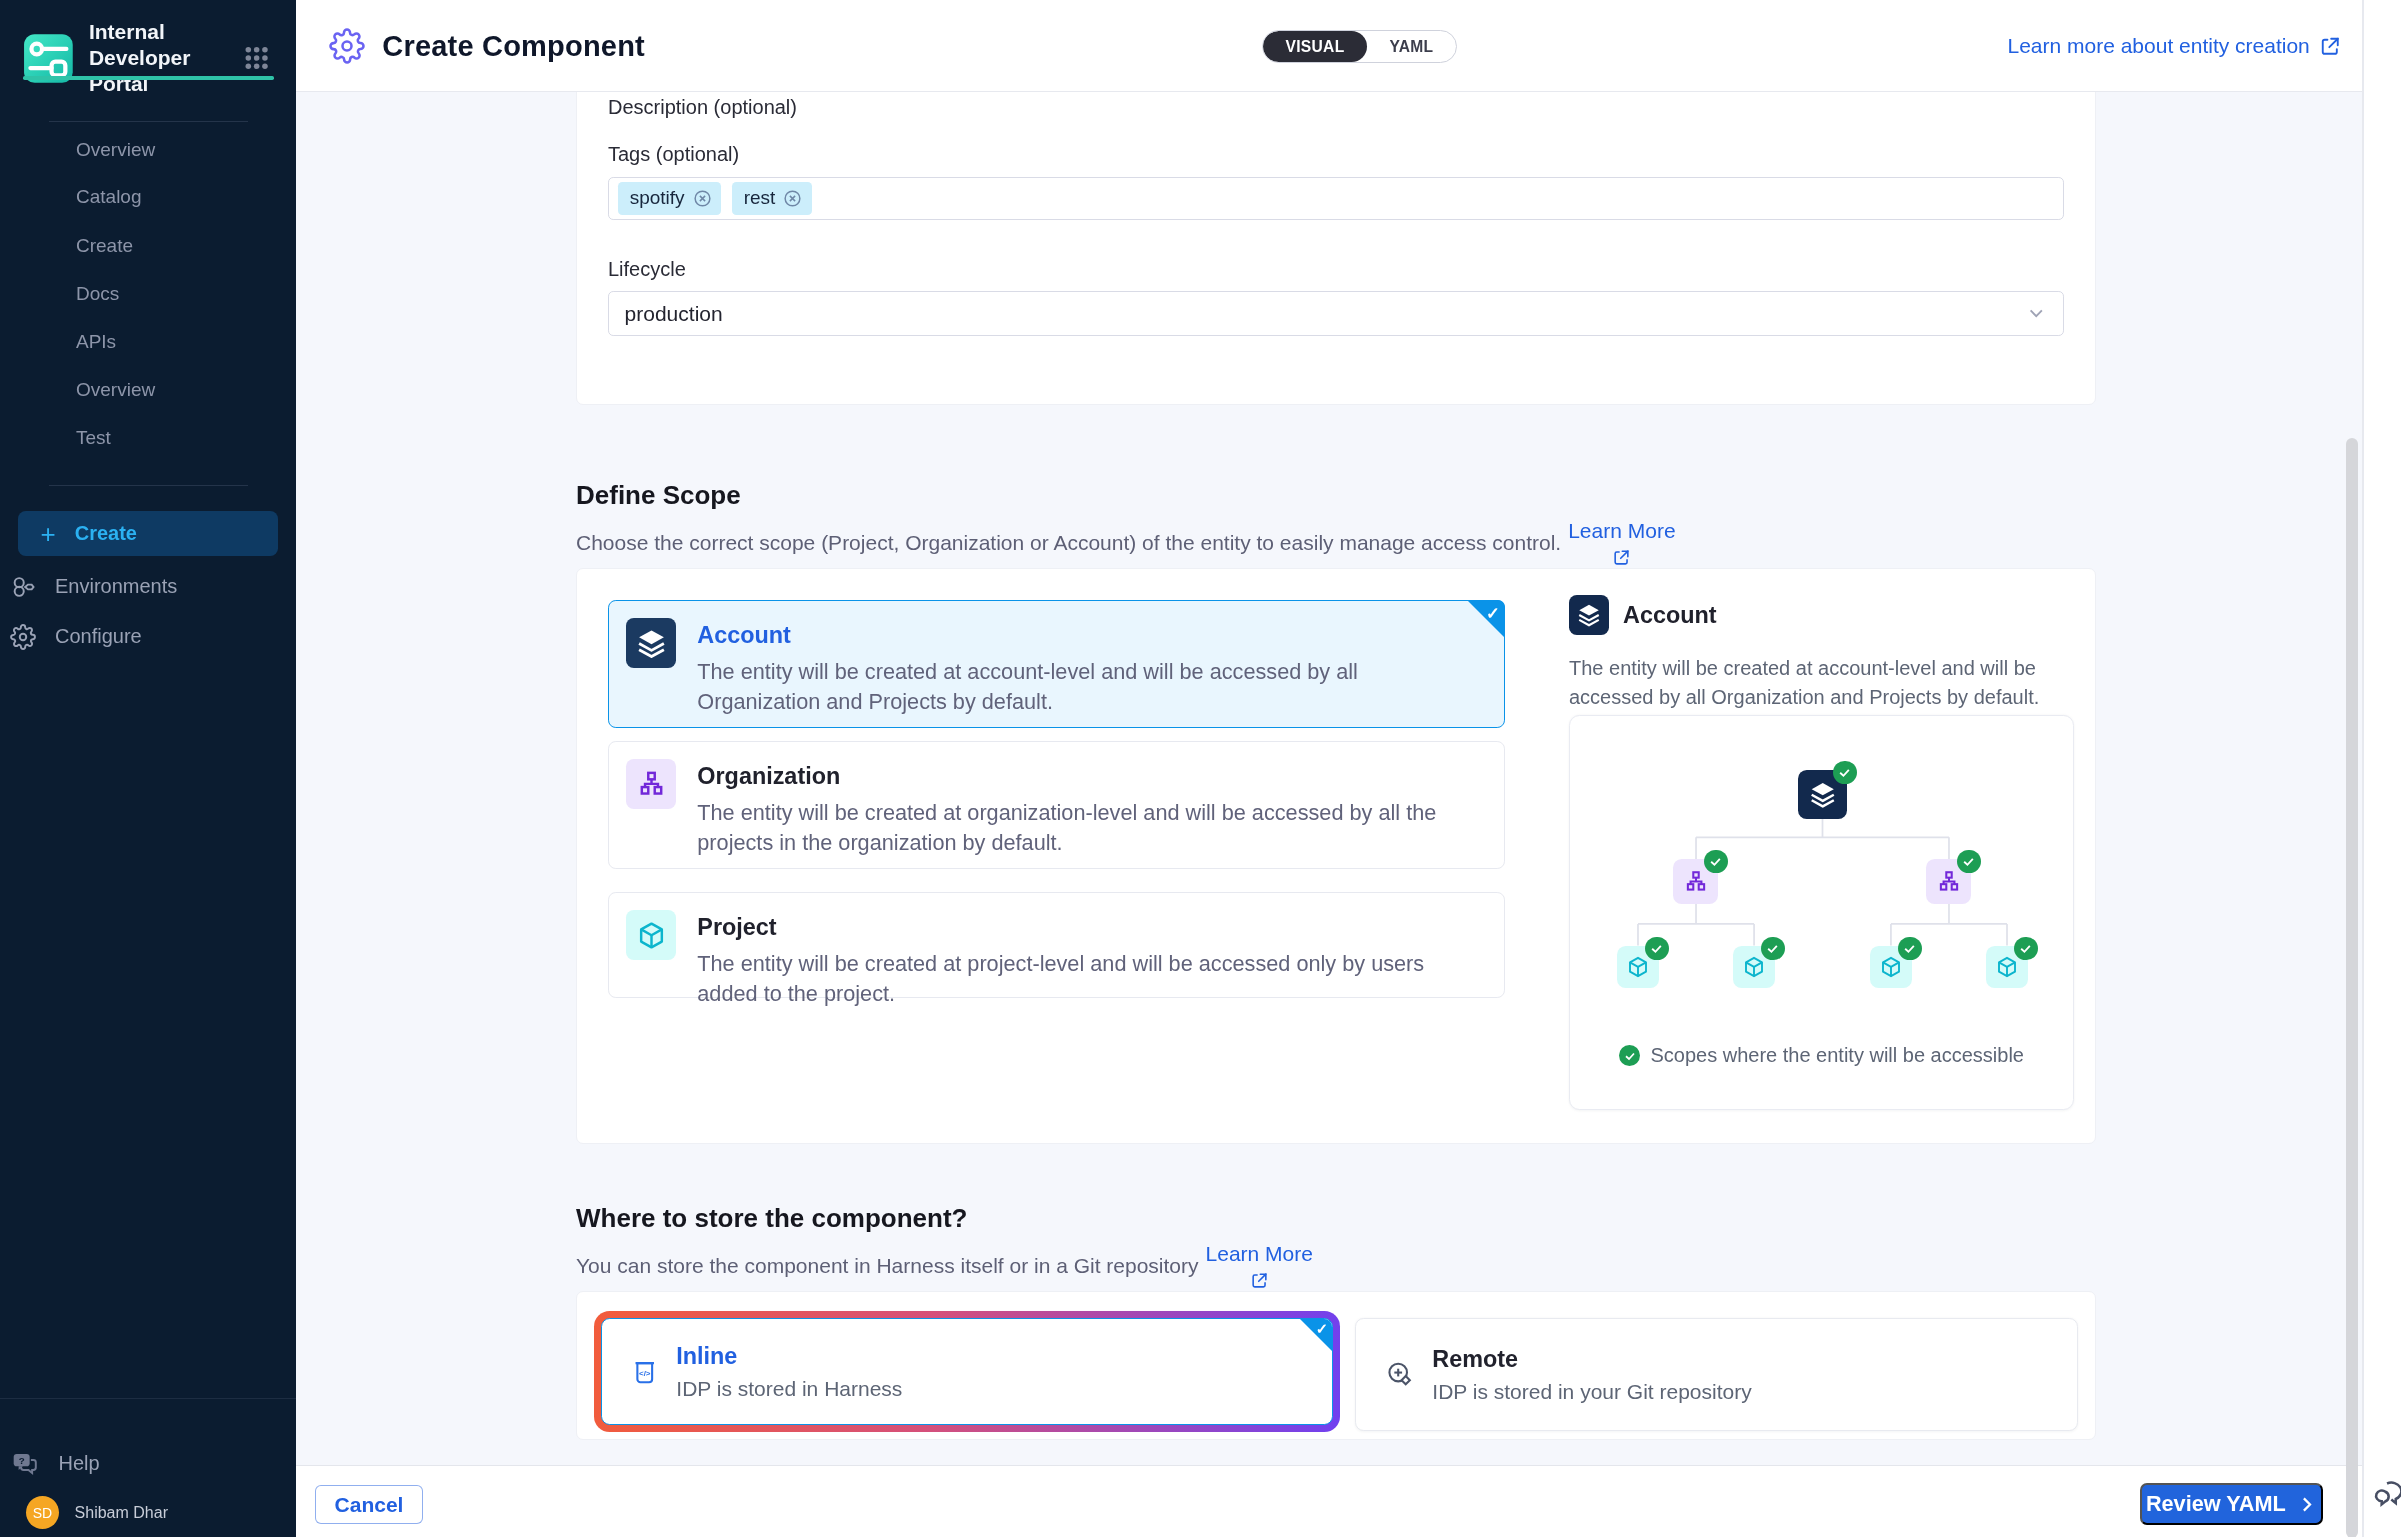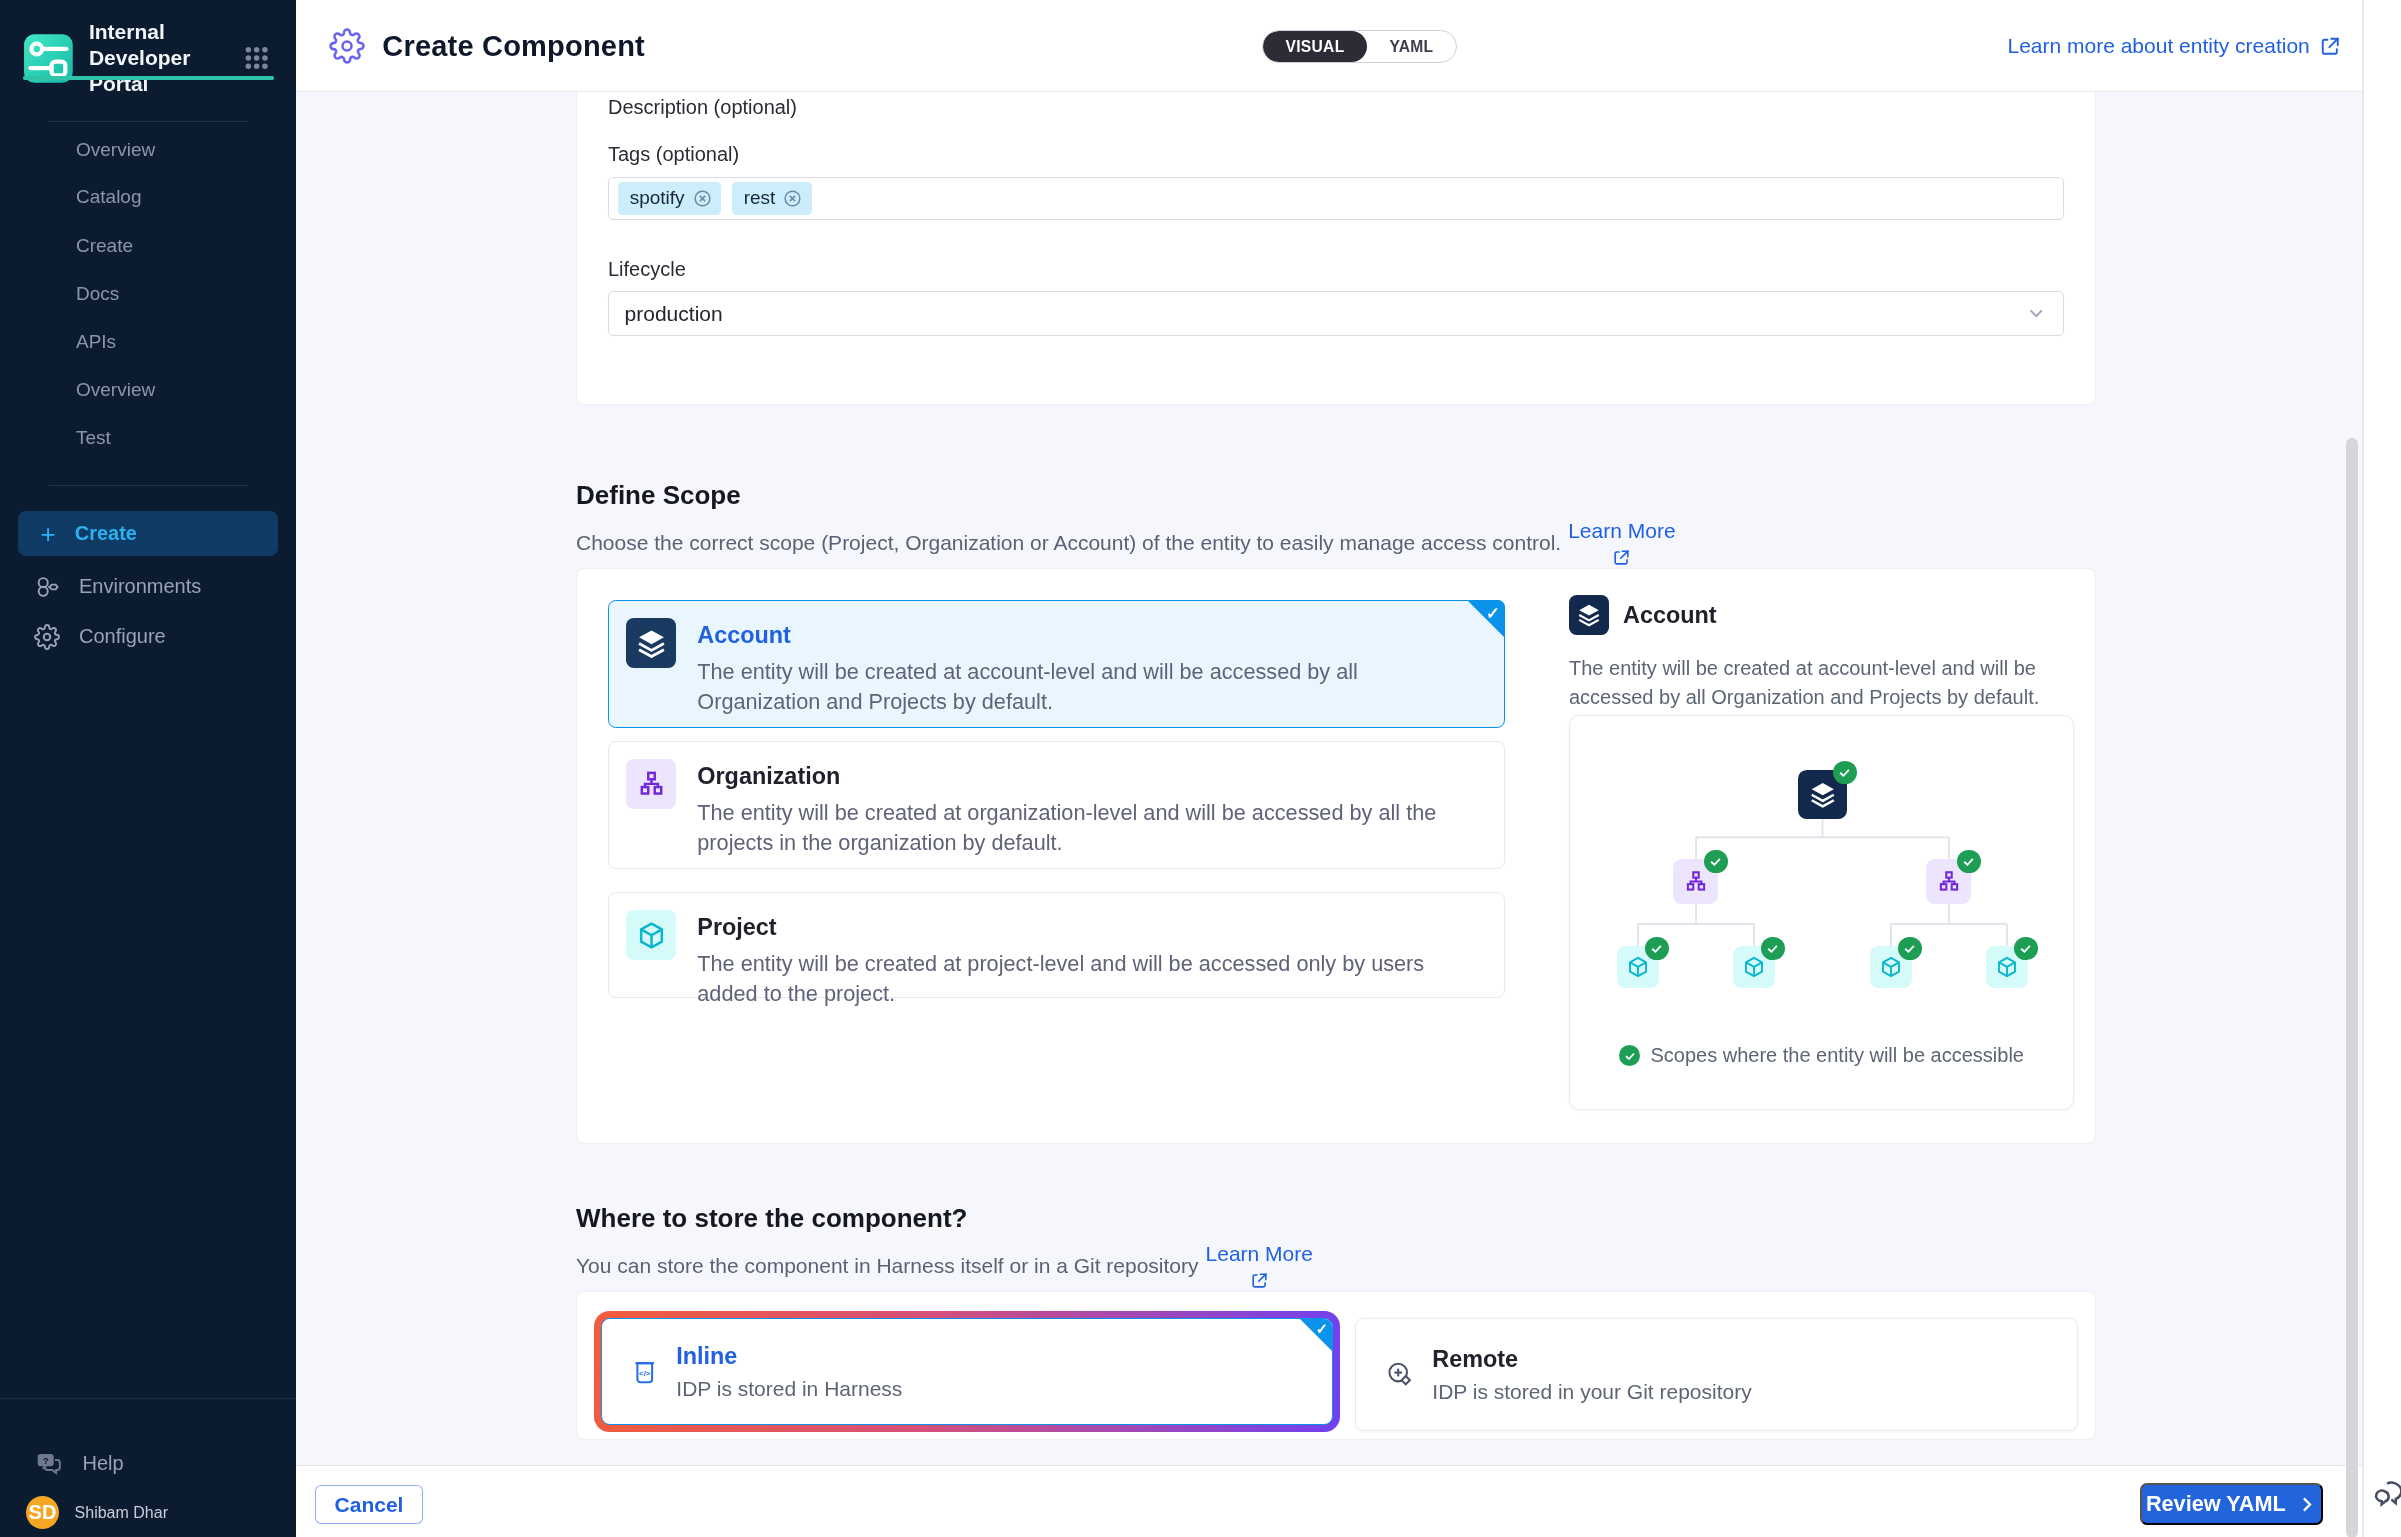--- a/index.html
+++ b/index.html
@@ -8,25 +8,25 @@
   .stage { position:relative; width:2401px; height:1538px; overflow:hidden; background:#fff; }
 
   
   .sidebar { position:absolute; left:0; top:0; width:296px; height:1538px; background:#0b1c30; z-index:30; }
   .brand { position:absolute; left:22.5px; top:19px; display:flex; align-items:center; gap:15.6px; width:251px; }
   .brand-title { color:#f2f5f9; font-size:21px; font-weight:700; line-height:26px; width:147px; }
   .grid-dots { margin-left:auto; }
   .brand-line { position:absolute; left:22.5px; top:76px; width:251px; height:3.5px; background:#2fc3a8; border-radius:1.7px; }
   .nav-divider { position:absolute; left:49px; width:199px; height:0.9px; background:#24344a; }
   .nav-item { position:absolute; left:0; width:296px; height:36px; display:flex; align-items:center; padding-left:76px; color:#8d95a9; font-size:19px; cursor:pointer; }
-  .pin-item { position:absolute; display:flex; align-items:center; gap:19px; color:#9aa2b5; font-size:20px; cursor:pointer; padding-left:34px; width:260px; height:45px; }
+  .pin-item { position:absolute; display:flex; align-items:center; gap:19px; color:#9aa2b5; font-size:20px; cursor:pointer; padding-left:10px; width:260px; height:45px; }
   .pin-item.active { left:18px; padding-left:22.5px; width:260px; background:#0e3a63; border-radius:7.8px; color:#2bb1f2; font-weight:700; }
   .plus-glyph { font-size:26px; font-weight:400; color:#2bb1f2; line-height:1; }
   .sb-user { position:absolute; left:26px; display:flex; align-items:center; gap:15.6px; }
-  .avatar { width:33px; height:33px; border-radius:50%; background:#f5a623; color:#fff; font-size:20px; font-weight:700; display:flex; align-items:center; justify-content:center; }
+  .avatar { width:33px; height:33px; border-radius:50%; background:#f5a623; color:#fff; font-size:14px; font-weight:400; display:flex; align-items:center; justify-content:center; }
   .sb-user-name { color:#c8cdd8; font-size:16px; }
 
   
   .topbar { position:absolute; left:296px; top:0; width:2106px; height:92px; background:#fff; border-bottom:0.9px solid #e7e9ef; z-index:20; }
   .page-title-wrap { position:absolute; left:33px; top:0; height:92px; display:flex; align-items:center; gap:17.3px; }
   .page-title { font-size:29px; font-weight:700; color:#0f172a; letter-spacing:0.2px; }
   .toggle { position:absolute; left:966px; top:30px; height:33px; display:flex; border:1.3px solid #cfd2dc; border-radius:17.3px; background:#fff; overflow:hidden; }
   .toggle-seg { height:100%; display:flex; align-items:center; justify-content:center; font-size:15.6px; font-weight:700; letter-spacing:0.3px; padding:0 22.5px; color:#3c3e4c; cursor:pointer; }
   .toggle-seg.sel { background:#2b2c36; color:#fff; border-radius:17.3px; }
   .top-link { position:absolute; right:61px; top:0; height:92px; display:flex; align-items:center; gap:8.7px; color:#2160e0; font-size:21px; cursor:pointer; }

